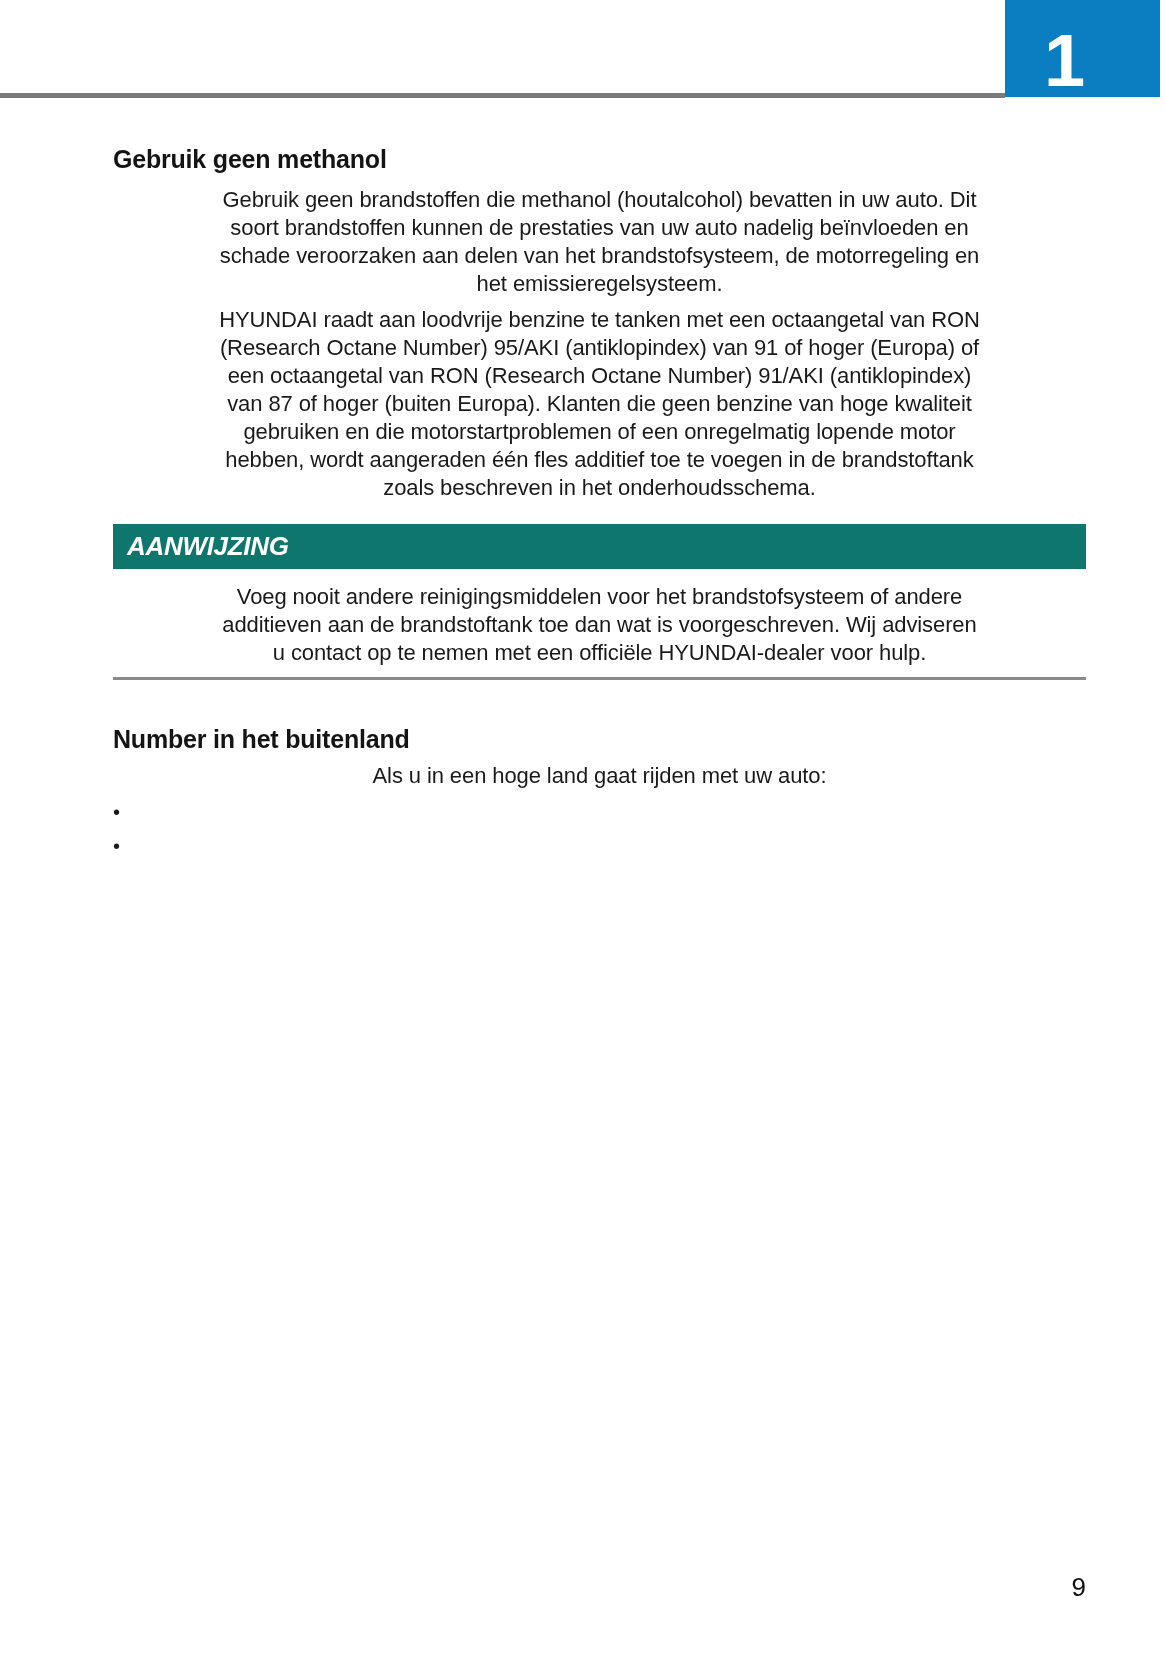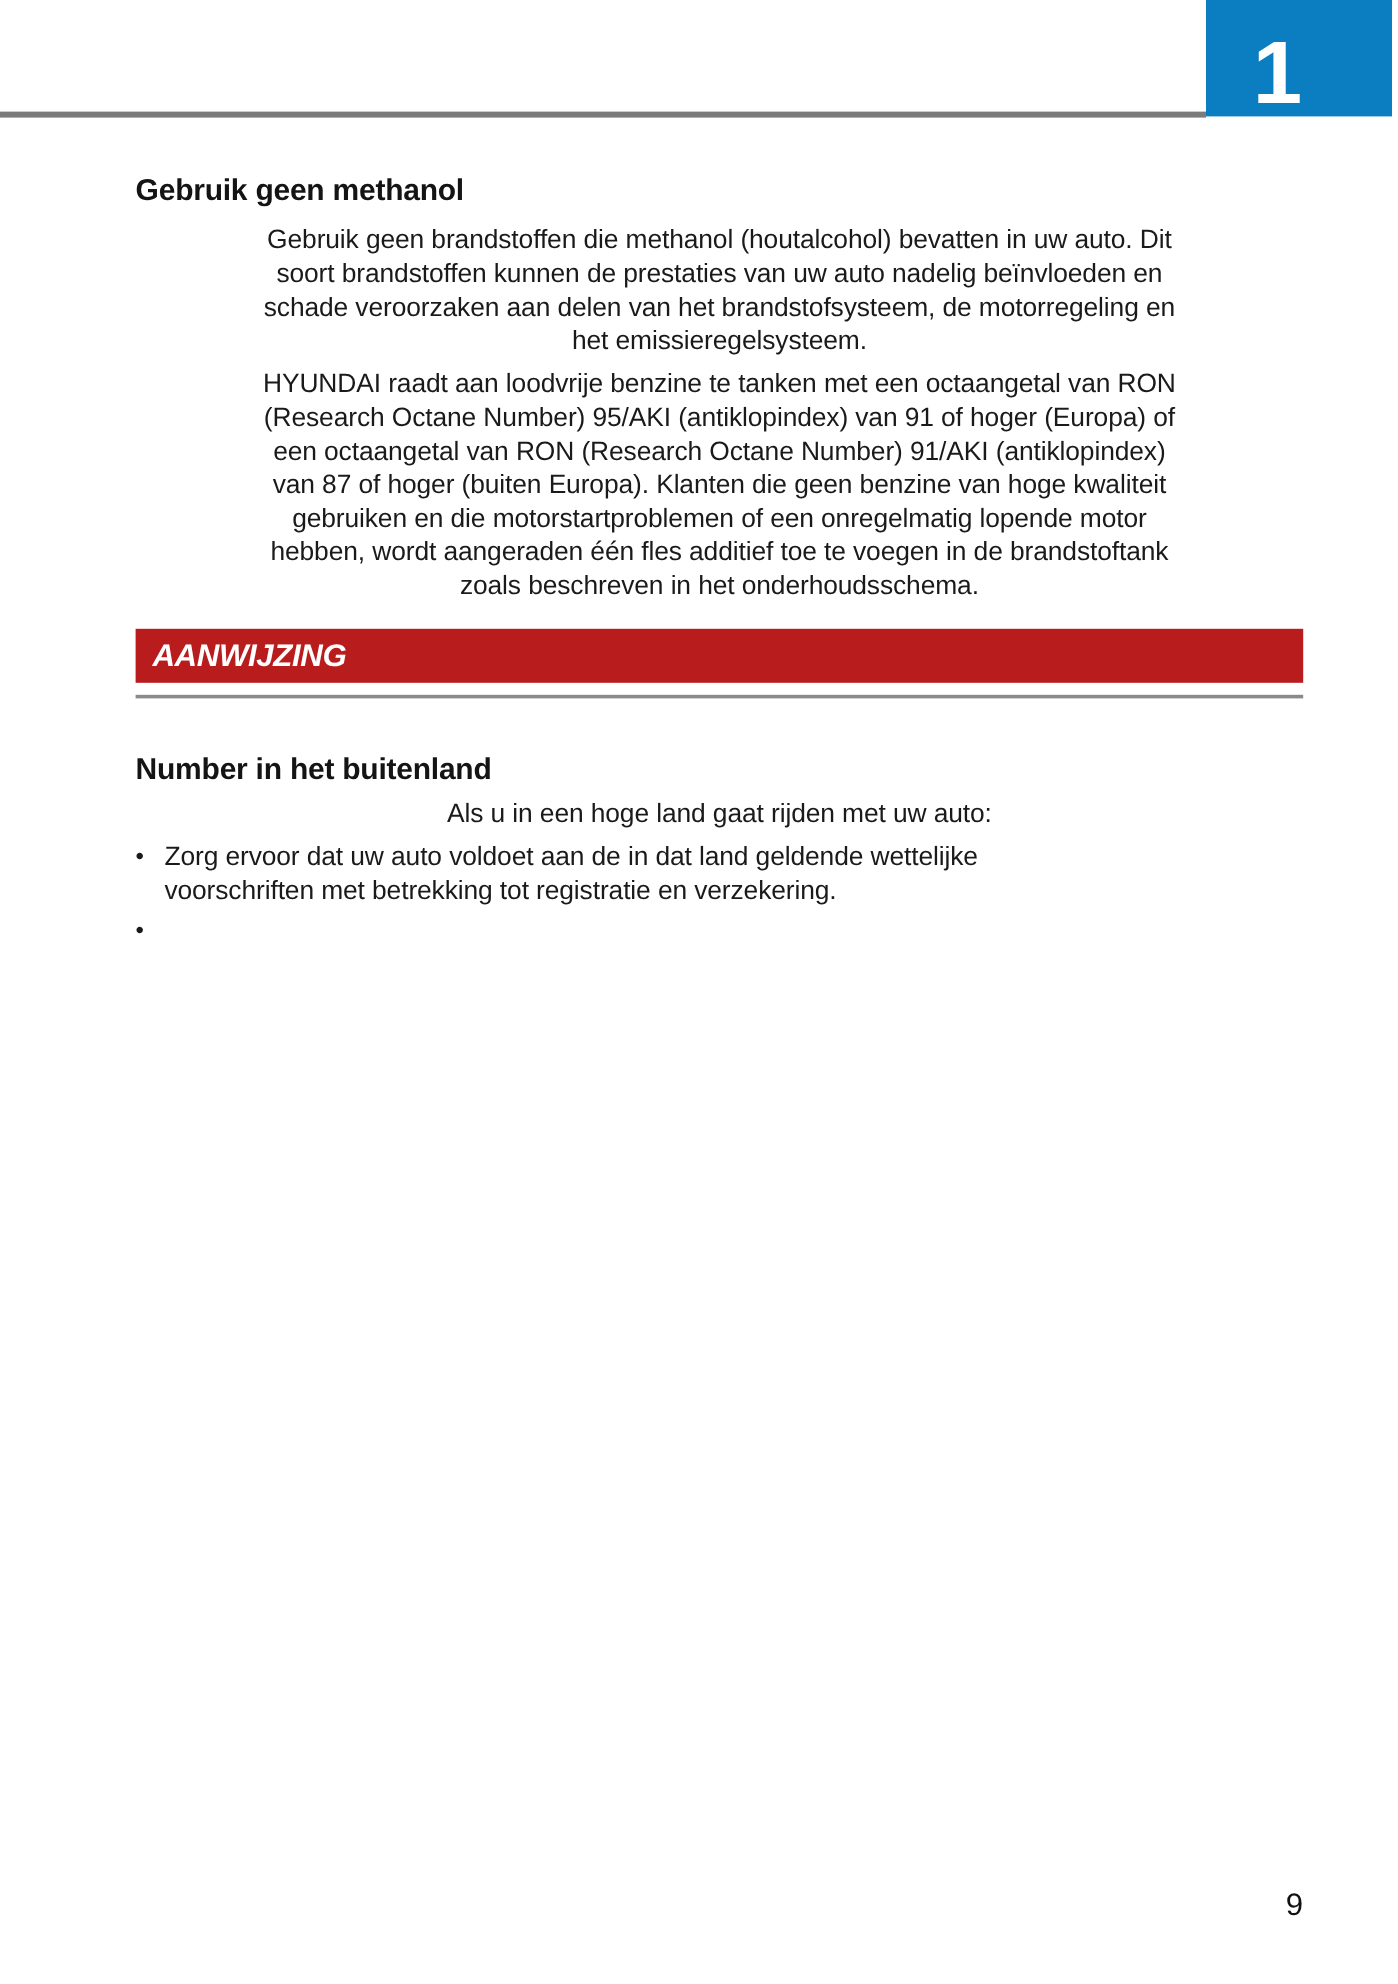--- a/index.html
+++ b/index.html
@@ -59,21 +59,21 @@
     text-align: center;
   }
   .mt-para-after-heading { margin-top: 12px; }
   .h2 { margin-top: 36px; }
   .p2 { margin-top: 8px; }
   .p3 { margin-top: 8px; }
 
   .notice-banner {
     margin-top: 22px;
     height: 45px;
-    background: #b91c1c;
+    background: #0f766e;
     display: flex;
     align-items: center;
     padding-left: 14px;
   }
   .notice-label {
     color: #ffffff;
     font-size: 26px;
     font-weight: bold;
     font-style: italic;
     letter-spacing: -0.3px;
@@ -137,31 +137,32 @@
 (Research Octane Number) 95/AKI (antiklopindex) van 91 of hoger (Europa) of
 een octaangetal van RON (Research Octane Number) 91/AKI (antiklopindex)
 van 87 of hoger (buiten Europa). Klanten die geen benzine van hoge kwaliteit
 gebruiken en die motorstartproblemen of een onregelmatig lopende motor
 hebben, wordt aangeraden één fles additief toe te voegen in de brandstoftank
 zoals beschreven in het onderhoudsschema.</div>
 
   <div class="notice-banner">
     <span class="notice-label">AANWIJZING</span>
   </div>
+  <div class="para notice-body">Voeg nooit andere reinigingsmiddelen voor het brandstofsysteem of andere
+additieven aan de brandstoftank toe dan wat is voorgeschreven. Wij adviseren
+u contact op te nemen met een officiële HYUNDAI-dealer voor hulp.</div>
 
   <div class="section-divider"></div>
 
   <div class="heading h3">Number in het buitenland</div>
   <div class="para p5">Als u in een hoge land gaat rijden met uw auto:</div>
 
   <ul class="bullet-list">
     <li class="bullet-item">
       <span class="bullet-marker">•</span>
-      <span class="bullet-text">Zorg ervoor dat uw auto voldoet aan de in dat land geldende wettelijke
-voorschriften met betrekking tot registratie en verzekering.</span>
     </li>
     <li class="bullet-item">
       <span class="bullet-marker">•</span>
     </li>
   </ul>
 
 </div>
 
 <div class="page-number">9</div>
 

